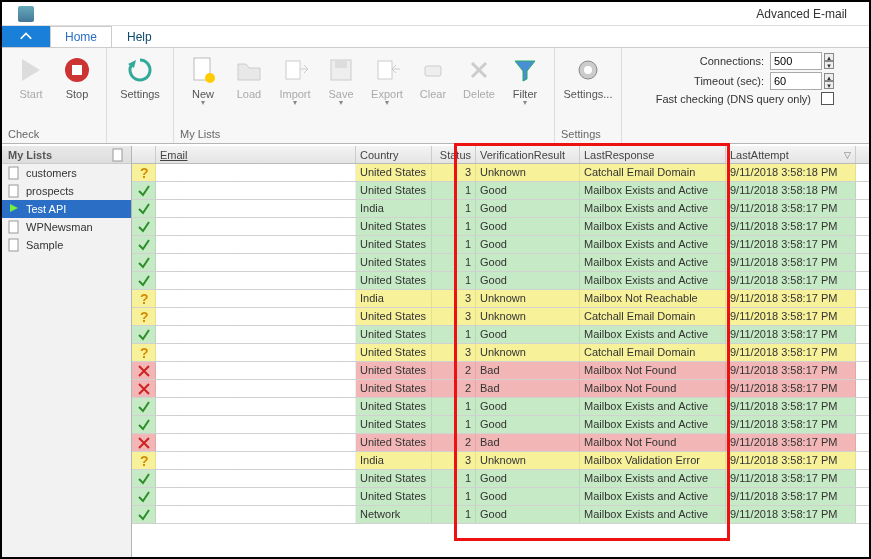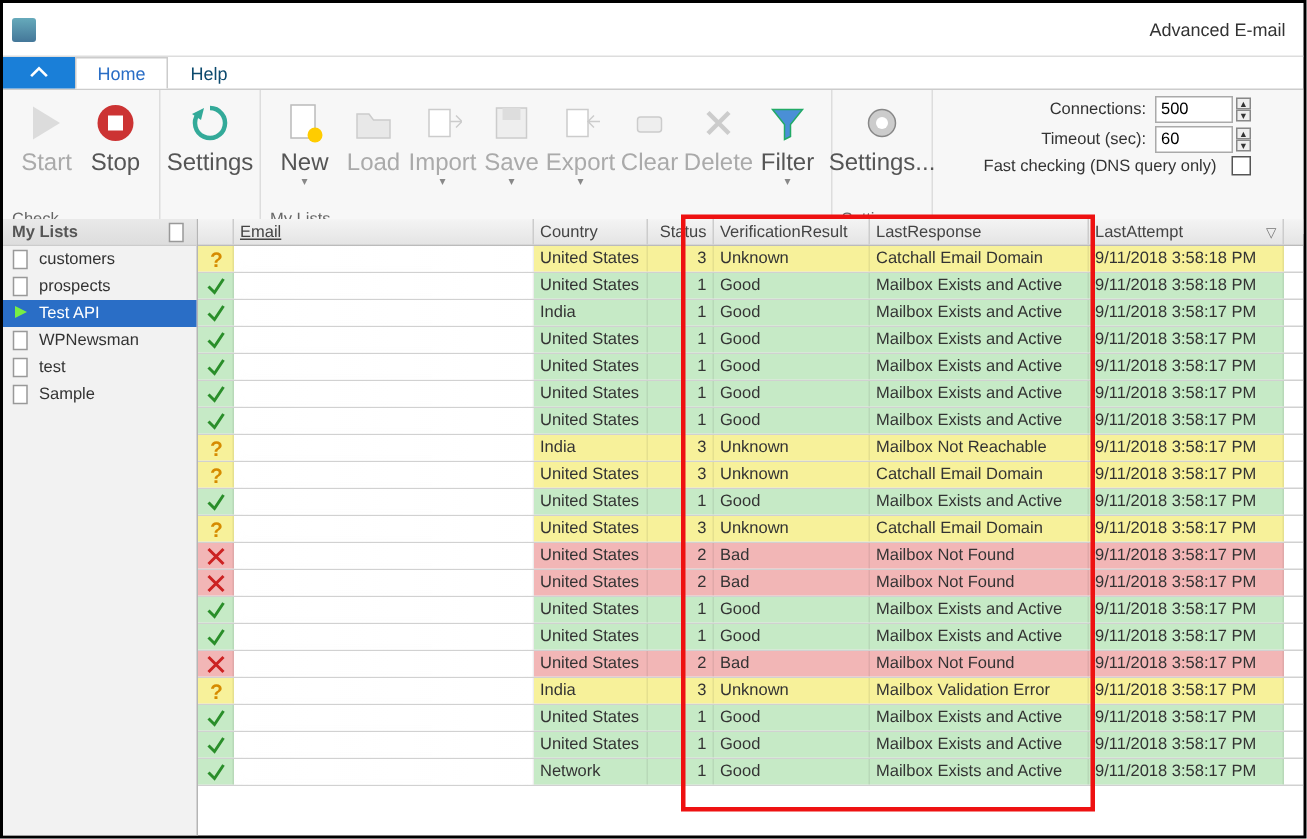--- a/index.html
+++ b/index.html
@@ -1,32 +1,32 @@
 <!DOCTYPE html>
 <html><head>
 <meta charset="utf-8">
 <style>
 * { box-sizing: border-box; margin: 0; padding: 0; }
 body { font-family: "Segoe UI", Tahoma, sans-serif; font-size: 12px; color: #333; background: #fff; width: 871px; height: 559px; border: 2px solid #000; overflow: hidden; position: relative; }
-.titlebar { height: 36px; display: flex; align-items: center; padding: 0 6px; border-bottom: 1px solid #ddd; }
+.titlebar { height: 24px; display: flex; align-items: center; padding: 0 16px; border-bottom: 1px solid #ddd; }
 .titlebar .appicon { width: 16px; height: 16px; background: linear-gradient(#6ab,#479); border-radius: 2px; margin-right: 4px; }
 .titlebar .apptitle { flex: 1; text-align: right; padding-right: 6px; font-size: 12px; }
 .menutabs { height: 22px; display: flex; align-items: stretch; border-bottom: 1px solid #ccc; }
 .homedrop { width: 48px; background: #1a7fd8; display: flex; align-items: center; justify-content: center; }
 .homedrop svg { width: 14px; height: 14px; }
 .tab { padding: 3px 14px 0; border: 1px solid transparent; border-bottom: none; cursor: default; font-size: 12px; color: #0c4a6e; }
 .tab.active { border-color: #ccc; background: #fff; color: #2a6ec6; }
 .ribbon { height: 96px; display: flex; border-bottom: 1px solid #b5b5b5; background: #f7f7f7; }
 .rgroup { border-right: 1px solid #ddd; display: flex; flex-direction: column; padding: 2px 6px 0; }
 .rgroup .buttons { display: flex; flex: 1; align-items: flex-start; }
 .rbtn { display: flex; flex-direction: column; align-items: center; width: 46px; padding: 4px 2px 2px; color: #555; }
 .rbtn.big { width: 54px; }
 .rbtn.disabled { color: #aaa; }
 .rbtn .ico { width: 32px; height: 32px; display: flex; align-items: center; justify-content: center; margin-bottom: 2px; }
-.rbtn .lbl { font-size: 16px; text-align: center; line-height: 1.1; }
+.rbtn .lbl { font-size: 11px; text-align: center; line-height: 1.1; }
 .rbtn .subdrop { position: relative; top: -2px; font-size: 8px; color: #888; }
 .grplabel { text-align: left; font-size: 11px; color: #666; padding: 2px 0 3px; }
 .settingsArea { display: flex; flex-direction: column; padding: 4px 8px 0; min-width: 220px; }
 .settingRow { display: flex; align-items: center; justify-content: flex-end; margin-bottom: 2px; font-size: 11px; }
 .settingRow .slabel { margin-right: 6px; }
 .settingRow .sinput { width: 52px; height: 18px; border: 1px solid #aaa; padding: 1px 3px; font-size: 11px; background: #fff; }
 .spinbtns { display: flex; flex-direction: column; margin-left: 2px; }
 .spinbtns span { width: 10px; height: 8px; font-size: 7px; line-height: 7px; text-align: center; border: 1px solid #888; background: #eee; }
 .settingRow.cb { justify-content: flex-end; text-align: right; }
 .settingRow .checkbox { width: 13px; height: 13px; border: 1px solid #555; margin-left: 4px; background: #fff; }
@@ -265,26 +265,20 @@
         <div class="sideitem">
           <span class="sicon"><svg width="12" height="14">
               <rect x="1" y="1" width="9" height="12" fill="#fff" stroke="#999"></rect>
             </svg></span>
           <span>WPNewsman</span>
         </div>
         <div class="sideitem">
           <span class="sicon"><svg width="12" height="14">
               <rect x="1" y="1" width="9" height="12" fill="#fff" stroke="#999"></rect>
             </svg></span>
-          <span>test</span>
-        </div>
-        <div class="sideitem">
-          <span class="sicon"><svg width="12" height="14">
-              <rect x="1" y="1" width="9" height="12" fill="#fff" stroke="#999"></rect>
-            </svg></span>
           <span>Sample</span>
         </div>
       </div>
   </div>
 
   <div class="gridwrap">
     <div class="gridhdr">
       <div class="gh c-icon"></div>
       <div class="gh c-email">Email</div>
       <div class="gh c-country">Country</div>

